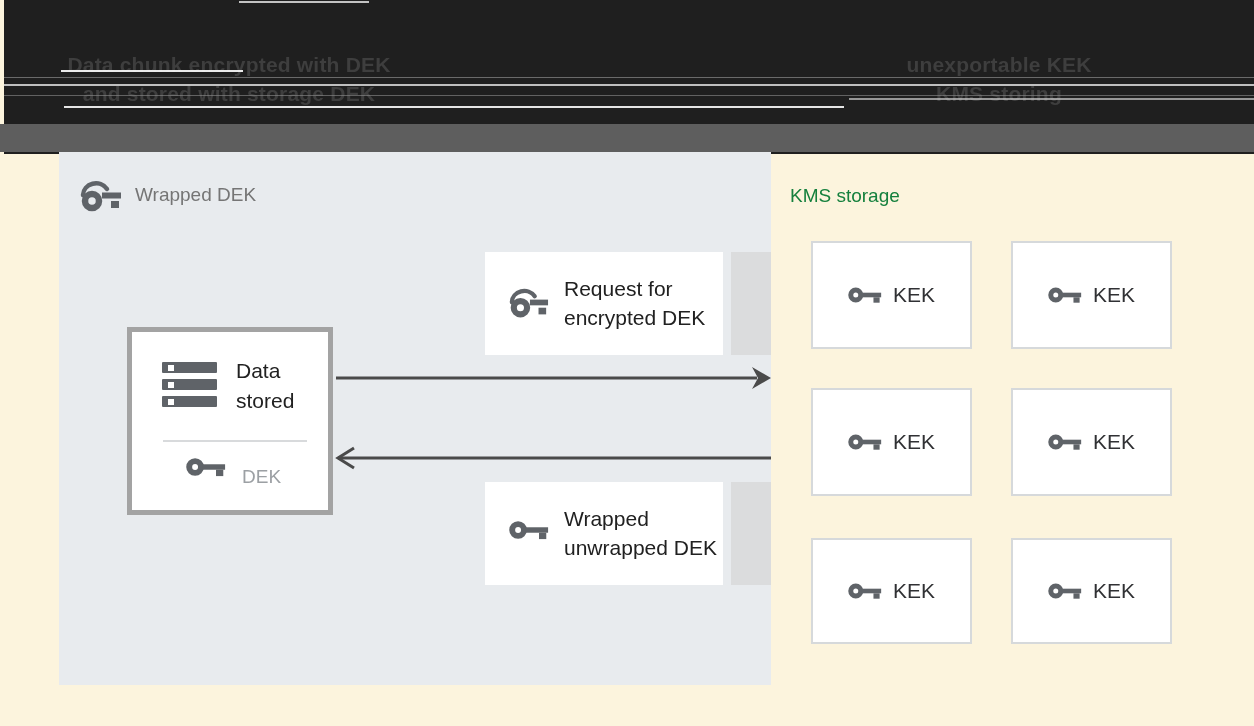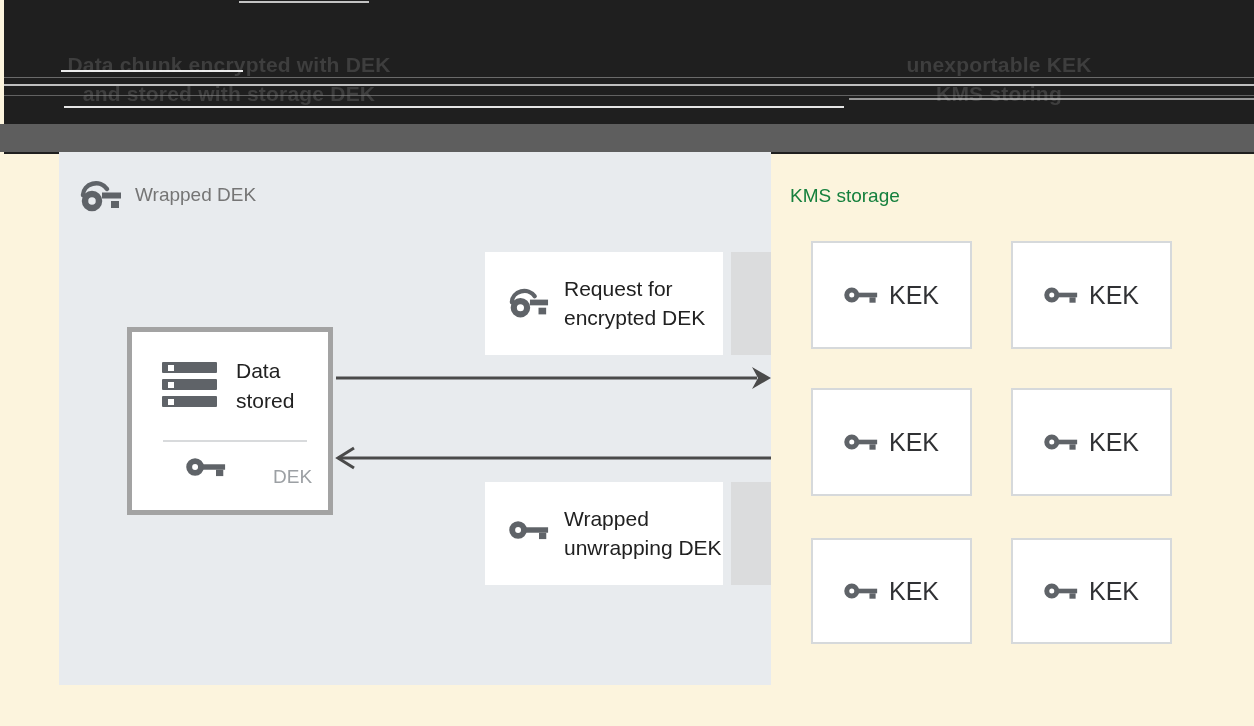--- a/index.html
+++ b/index.html
@@ -28,26 +28,26 @@
 
   .white-box { position:absolute; background:#FFFFFF; }
   .box-tail { position:absolute; width:40px; height:103px; background:#DBDCDD; }
 
   .msg-box { left:444px; width:238px; height:103px;margin-left:41px; }
   .msg-text { position:absolute; left:79px; top:22px; font-size:21px; line-height:29px; color:#212121; }
 
   .data-chunk { left:127px; top:327px; width:206px; height:188px; border:5px solid #a3a3a3; }
   .dc-title { position:absolute; left:104px; top:24px; font-size:21px; line-height:30px; color:#212121; }
   .dc-divider { position:absolute; left:31px; top:108px; width:144px; height:2px; background:#D8DADC; }
-  .dek-label { position:absolute; left:110px; top:134px; font-size:19px; color:#9CA0A4;margin-left:31px; }
+  .dek-label { position:absolute; left:110px; top:134px; font-size:19px; color:#9CA0A4; }
 
   
   .kek-box { position:absolute; width:161px; height:108px; background:#FFFFFF; border:2px solid #D6D9DB;
              display:flex; align-items:center; justify-content:center; gap:11px; }
-  .kek-box .lbl { font-size:25px; color:#303134; }
+  .kek-box .lbl { font-size:21px; color:#303134; }
 
   .arrow { position:absolute; left:333px; width:440px; height:28px; }
 
   svg { display:block; }
 </style>
 </head>
 <body>
 
 <div class="stage">
 
@@ -107,21 +107,21 @@
   <div class="white-box msg-box" style="top:482px">
     <span style="position:absolute;left:24px;top:36px">
       <svg width="40" height="24" viewBox="0 0 44 26">
         <circle cx="10" cy="13" r="6.5" fill="none" stroke="#5F6368" stroke-width="6.5"></circle>
         <rect x="18" y="10" width="25" height="6" fill="#5F6368"></rect>
         <rect x="33" y="16" width="8" height="7" fill="#5F6368"></rect>
       </svg>
     </span>
     <div class="msg-text">
       <div>Wrapped</div>
-      <div>unwrapping DEK</div>
+      <div>unwrapped DEK</div>
     </div>
   </div>
   <div class="box-tail" style="left:731px;top:482px"></div>
 
   <svg class="arrow" style="top:364px">
     <line x1="3" y1="14" x2="424" y2="14" stroke="#4A4A4A" stroke-width="3"></line>
     <path d="M419,3 L438,14 L419,25 L425,14 Z" fill="#4A4A4A"></path>
   </svg>
   <svg class="arrow" style="top:444px">
     <line x1="5" y1="14" x2="438" y2="14" stroke="#4A4A4A" stroke-width="3"></line>

